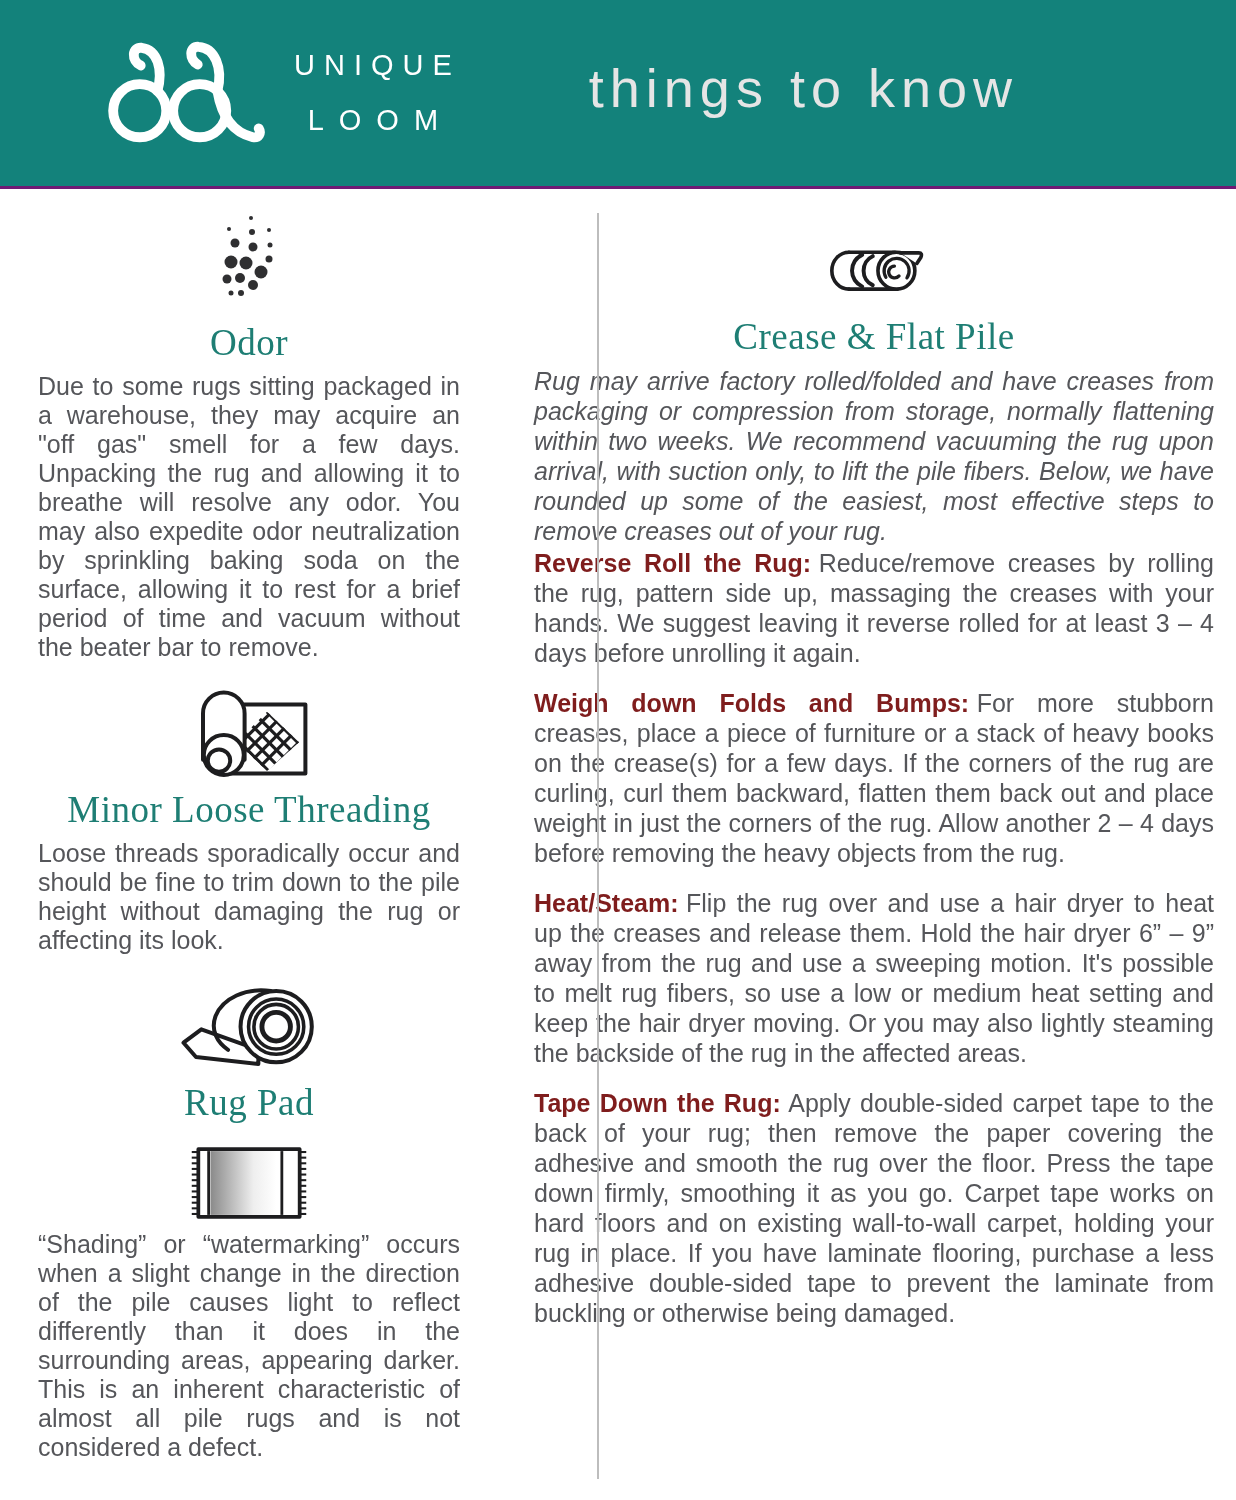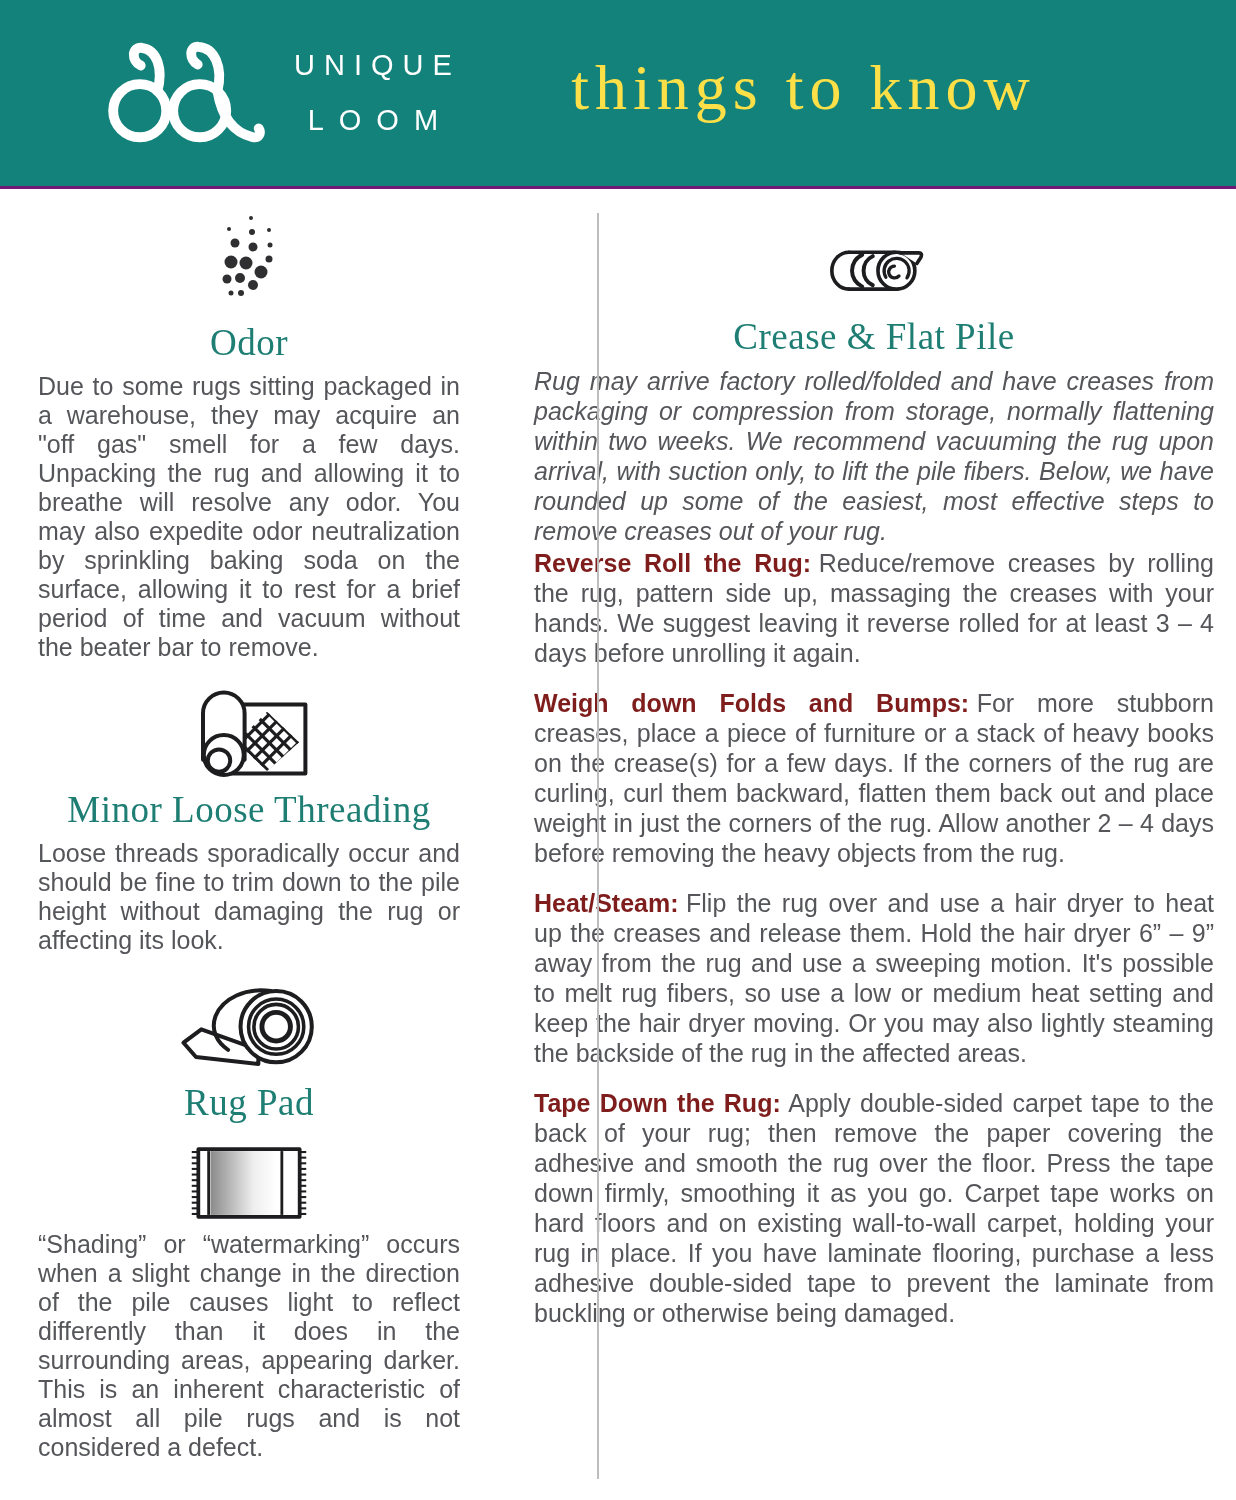--- a/index.html
+++ b/index.html
@@ -8,23 +8,23 @@
 
   
   .header{height:186px;background:#13827B;border-bottom:3px solid #701a75;
           display:flex;align-items:center;}
   .brand{display:flex;align-items:center;margin-left:96px;}
   .brand svg{display:block;}
   .brand-text{margin-left:26px;color:#fff;}
   .brand-line{display:block;font-size:29px;line-height:1.22;font-weight:400;}
   .brand-line.l1{letter-spacing:9px;}
   .brand-line.l2{letter-spacing:15px;text-align:center;padding-left:6px;margin-top:20px;}
-  .page-title{flex:1;text-align:center;margin:0 90px 10px 0;color:#fde047;
-              font-family:Liberation Serif, serif;font-weight:400;
-              font-size:64px;letter-spacing:6px;}
+  .page-title{flex:1;text-align:center;margin:0 90px 10px 0;color:#e5e5e5;
+              font-family:Liberation Sans, sans-serif;font-weight:400;
+              font-size:54px;letter-spacing:6px;}
 
   
   .main{display:flex;position:relative;padding-top:20px;height:1290px;box-sizing:border-box;}
   .divider{position:absolute;left:597px;top:24px;bottom:0;width:2px;background:#BDBDBD;}
   .col{box-sizing:border-box;}
   .col-left{width:498px;padding:0 38px;}
   .col-right{flex:1;padding:0 22px 0 36px;}
 
   .icon-wrap{display:flex;justify-content:center;align-items:center;}
   .iw-odor{height:102px;margin:2px auto 8px;}

